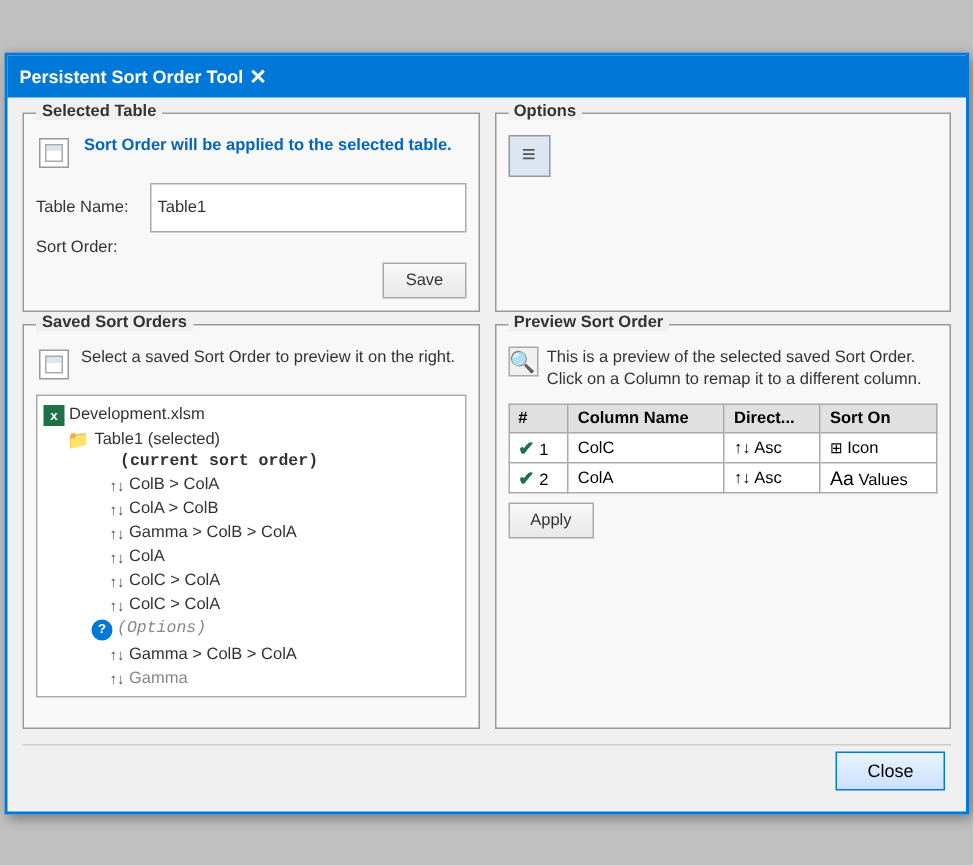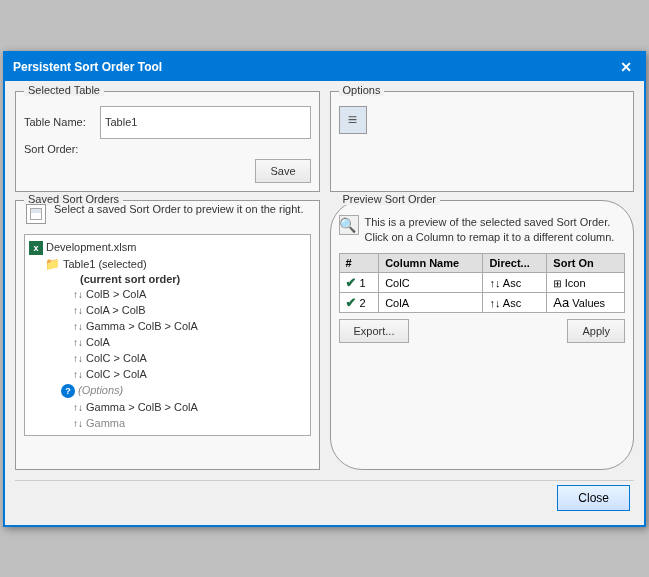--- a/index.html
+++ b/index.html
@@ -19,21 +19,20 @@
       background: #f0f0f0;
       border: 2px solid #0078d7;
       box-shadow: 2px 2px 8px rgba(0,0,0,0.4);
     }
     .title-bar {
       background: #0078d7;
       color: white;
       padding: 5px 8px;
       display: flex;
       align-items: center;
-      justify-content: space-between;
       font-size: 12px;
       font-weight: 600;
       height: 28px;
     }
     .title-bar-close {
       color: white;
       background: none;
       border: none;
       cursor: pointer;
       font-size: 14px;
@@ -57,21 +56,21 @@
       padding: 8px;
       position: relative;
     }
     .panel-legend {
       position: absolute;
       top: -8px;
       left: 8px;
       background: #f0f0f0;
       padding: 0 4px;
       font-size: 11px;
-      font-weight: 400;
+      font-weight: 700;
       color: #333;
     }
     .selected-table-panel {
       flex: 1;
       min-width: 280px;
       padding-top: 14px;
     }
     .options-panel {
       flex: 1;
       min-width: 270px;
@@ -177,29 +176,28 @@
       font-size: 16px;
       color: #555;
     }
     .bottom-row {
       display: flex;
       gap: 10px;
     }
     .saved-panel {
       flex: 1;
       min-width: 280px;
-      padding-top: 1px;
+      padding-top: 14px;
       min-height: 270px;
     }
     .preview-panel {
       flex: 1;
       min-width: 270px;
       padding-top: 14px;
       min-height: 270px;
-      border-radius: 32px;
     }
     .saved-info-row {
       display: flex;
       align-items: flex-start;
       gap: 6px;
       margin-bottom: 8px;
     }
     .tree-container {
       border: 1px solid #aaa;
       background: white;
@@ -210,21 +208,21 @@
     }
     .tree-item {
       display: flex;
       align-items: center;
       gap: 3px;
       padding: 1px 0;
       cursor: pointer;
       white-space: nowrap;
     }
     .tree-indent-1 { padding-left: 16px; }
-    .tree-indent-2 { padding-left: 32px; }
+    .tree-indent-2 { padding-left: 32px; font-family: Liberation Mono, monospace; }
     .tree-indent-3 { padding-left: 44px; }
     .tree-label {
       font-size: 11px;
       color: #333;
     }
     .tree-label.bold { font-weight: bold; }
     .tree-label.gray { color: #888; }
     .tree-label.orphan { color: #888; font-style: italic; }
     .xl-icon {
       width: 14px; height: 14px;
@@ -323,20 +321,28 @@
     <span>Persistent Sort Order Tool</span>
     <button class="title-bar-close">✕</button>
   </div>
 
   <div class="window-body">
 
     <div class="top-row">
 
       <div class="panel selected-table-panel">
         <span class="panel-legend">Selected Table</span>
+        <div class="info-row">
+          <div class="info-icon">
+            <div class="table-icon"></div>
+          </div>
+          <div class="info-text">
+            <span>Sort Order</span><span> will be applied to the selected table.</span>
+          </div>
+        </div>
         <div class="form-row">
           <span class="form-label">Table Name:</span>
           <input class="form-input" type="text" value="Table1" style="">
         </div>
         <div class="form-row">
           <span class="form-label">Sort Order:</span>
         </div>
         <div class="save-btn-row">
           <button class="btn">Save</button>
         </div>
@@ -434,21 +440,20 @@
               </tr>
               <tr>
                 <td><span class="check-mark">✔</span> 2</td>
                 <td>ColA</td>
                 <td>↑↓ Asc</td>
                 <td><span style="font-size:13px;">Aa</span> Values</td>
               </tr>
             </tbody>
         </table>
         <div class="preview-btn-row">
-          <button class="btn">Export...</button>
           <button class="btn">Apply</button>
         </div>
       </div>
     </div>
 
     <div class="bottom-bar">
       <button class="btn-primary">Close</button>
     </div>
   </div>
 </div>

